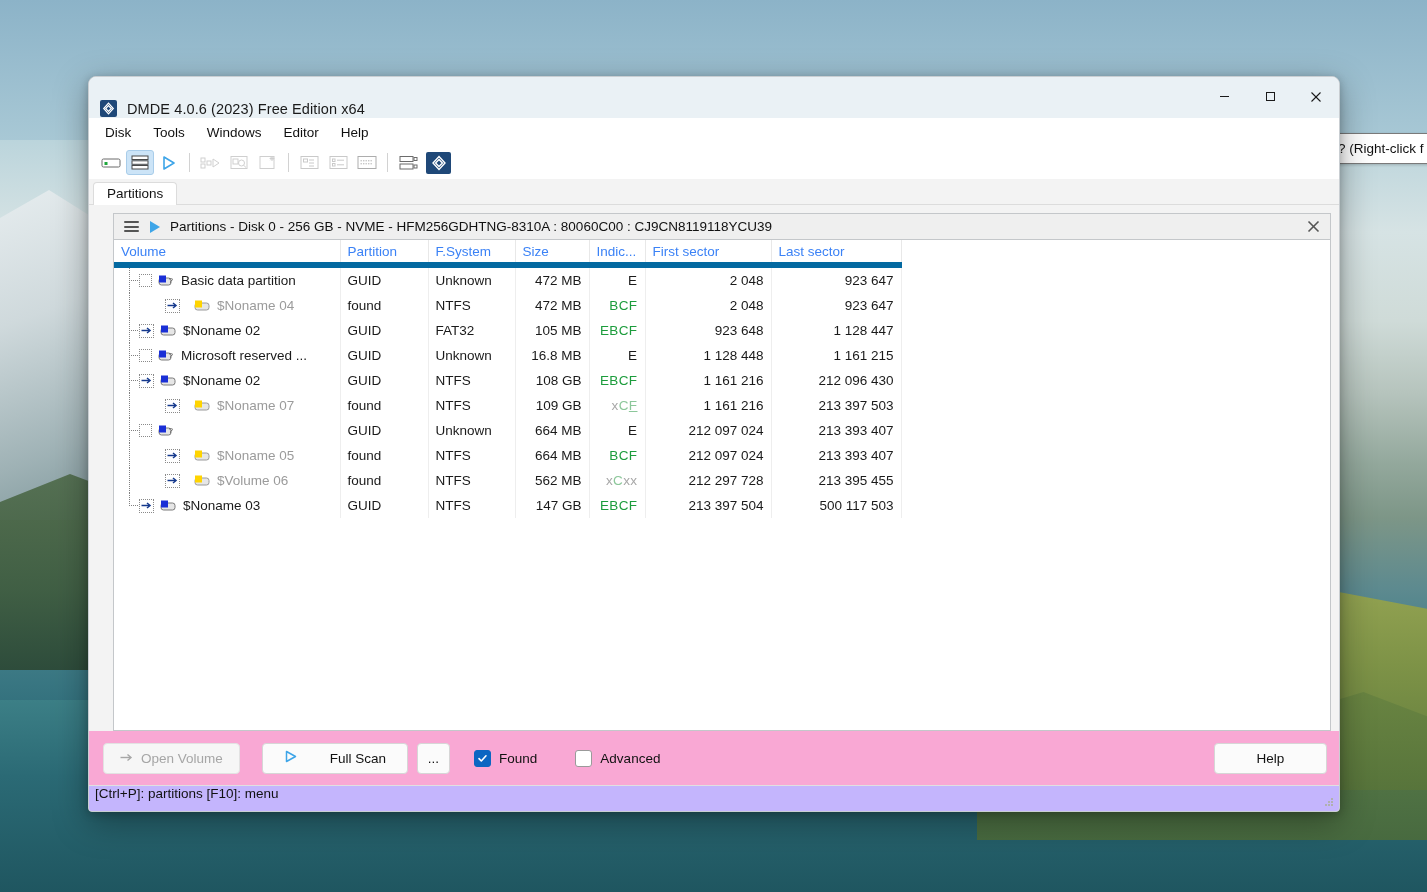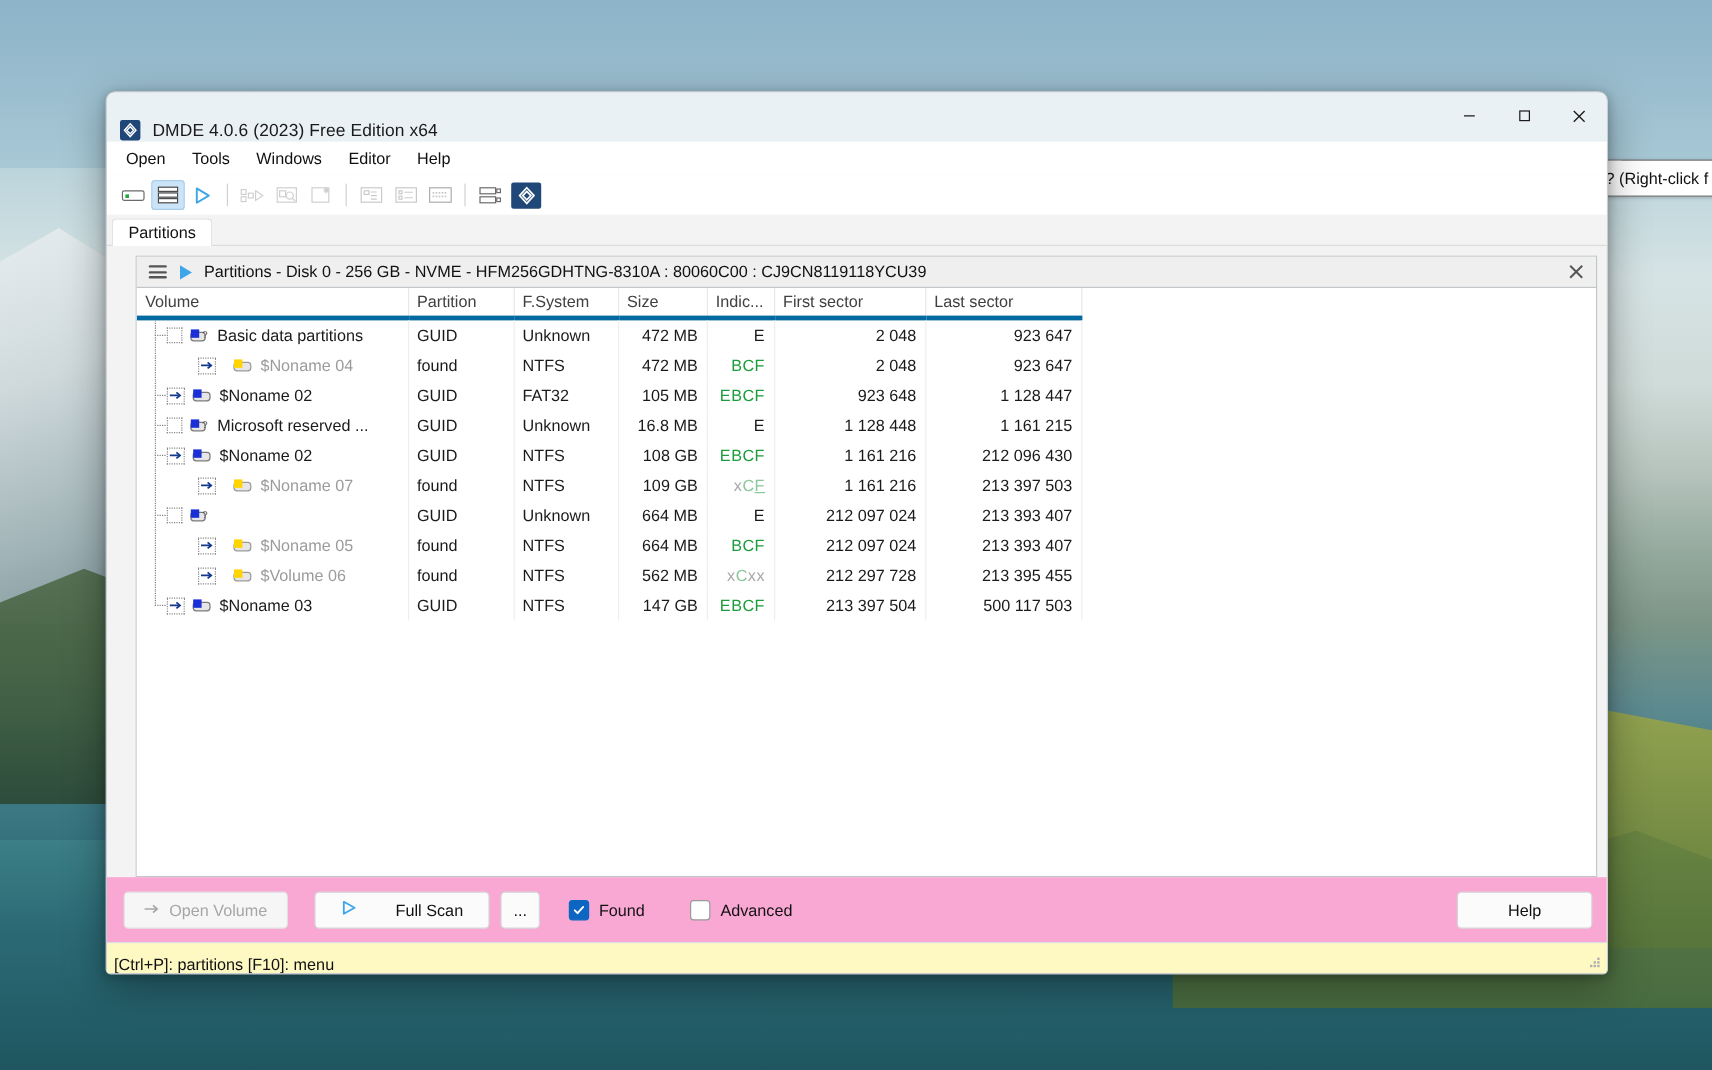--- a/index.html
+++ b/index.html
@@ -129,23 +129,23 @@
   .tri-play { width:0;height:0;border-left:10px solid #3ea5e8;border-top:6px solid transparent;
     border-bottom:6px solid transparent; margin-right:10px; flex:none; }
   #docheader-title { font-size: 13.5px; color: #111; white-space: nowrap; overflow: hidden; }
   #doc-close { margin-left:auto; font-size: 15px; color:#555; width:22px;height:22px;
     display:flex;align-items:center;justify-content:center; cursor:default; }
 
   
   #table-wrap { flex: 1; overflow: hidden; position: relative; background:#fff; }
   table.grid { border-collapse: collapse; width: 787px; table-layout: fixed; }
   table.grid th {
-    font-weight: normal; font-size: 13.5px; color: #404040;
+    font-weight: normal; font-size: 13.5px; color: #3b82f6;
     height: 25px; padding: 0 7px; text-align: left; vertical-align: middle;
-    border-bottom: 4px solid #0369a1; border-right: 1px solid #e8e8e8;
+    border-bottom: 6px solid #0369a1; border-right: 1px solid #e8e8e8;
     background: #fff; white-space: nowrap;
   }
   table.grid td {
     font-size: 13.5px; color: #1a1a1a; height: 25px; padding: 0 7px;
     vertical-align: middle; border-right: 1px solid #eee; white-space: nowrap;
     overflow: hidden;
   }
   th.ar, td.ar { text-align: right; }
   .c-vol   { width: 226px; }
   .c-part  { width: 88px;  }
@@ -198,22 +198,22 @@
   .btn.dots { padding: 0 10px; min-width: 30px; }
   .chk-wrap { display: flex; align-items: center; gap: 8px; cursor: default; }
   .chk { width: 17px; height: 17px; border: 1px solid #9a9a9a; border-radius: 3px;
     background: #fff; flex: none; display:flex;align-items:center;justify-content:center; }
   .chk.on { background: #0c66c2; border-color: #0c66c2; }
   .chk.on svg { display:block; }
   .chk-label { font-size: 13.5px; color: #111; }
 
   
   #statusbar {
-    height: 26px; background: #fef9c3; border-top: 1px solid #e0e0e0;
-    display: flex; align-items: flex-end; padding-left: 6px; flex: none;
+    height: 26px; background: #c4b5fd; border-top: 1px solid #e0e0e0;
+    display: flex; align-items: flex-start; padding-left: 6px; flex: none;
     font-size: 13.5px; color: #111; position: relative;
   }
   #resize-grip { position:absolute; right:4px; bottom:3px; width:13px; height:13px; }
 
   
   #tooltip {
     position: absolute; left: 1327px; top: 133px; width: 120px; height: 31px;
     background: #ffffff; border: 1px solid #7a7a7a; border-radius: 5px;
     font-size: 13.5px; color: #111; display: flex; align-items: center;
     padding-left: 10px; white-space: nowrap; overflow: hidden;
@@ -263,21 +263,21 @@
       </span>
       <span class="wbtn close">
         <svg width="12" height="12" viewBox="0 0 12 12">
             <line x1="1.5" y1="1.5" x2="10.5" y2="10.5" stroke="currentColor" stroke-width="1.1"></line>
             <line x1="10.5" y1="1.5" x2="1.5" y2="10.5" stroke="currentColor" stroke-width="1.1"></line>
           </svg>
       </span>
     </div>
 
     <div id="menubar">
-      <span class="menu-item">Open</span>
+      <span class="menu-item">Disk</span>
       <span class="menu-item">Tools</span>
       <span class="menu-item">Windows</span>
       <span class="menu-item">Editor</span>
       <span class="menu-item">Help</span>
     </div>
 
     <div id="toolbar">
       <span class="tb">
         <svg width="20" height="14" viewBox="0 0 20 14">
           <rect x="1" y="3" width="18" height="8" rx="1.5" fill="#fff" stroke="#6b6b6b" stroke-width="1"></rect>
@@ -410,21 +410,21 @@
               <tr>
                 <td class="c-vol">
                   <div class="volcell">
                     <span class="tline tee"></span>
                     <span class="cbox"></span>
                     <svg width="17" height="13" viewBox="0 0 17 13" style="margin-right: 6px; flex: 0 0 auto;">
                       <rect x="1" y="4" width="12" height="7" rx="2.5" fill="#e6e6e6" stroke="#7a7a7a" stroke-width="1"></rect>
                       <rect x="1" y="1.5" width="7" height="7" fill="#1a2fd6"></rect>
                       <text x="10.5" y="8.6" font-size="8" fill="#4a4a4a" font-family="Liberation Sans, sans-serif">?</text>
                     </svg>
-                    <span class="vol-label">Basic data partitions</span>
+                    <span class="vol-label">Basic data partition</span>
                   </div>
                 </td>
                 <td class="c-part">GUID</td>
                 <td class="c-fs">Unknown</td>
                 <td class="c-size ar">472 MB</td>
                 <td class="c-ind c-ind-cell" style="text-align: right;"><span class="ind-k">E</span></td>
                 <td class="c-first ar">2 048</td>
                 <td class="c-last ar">923 647</td>
               </tr>
               <tr>

